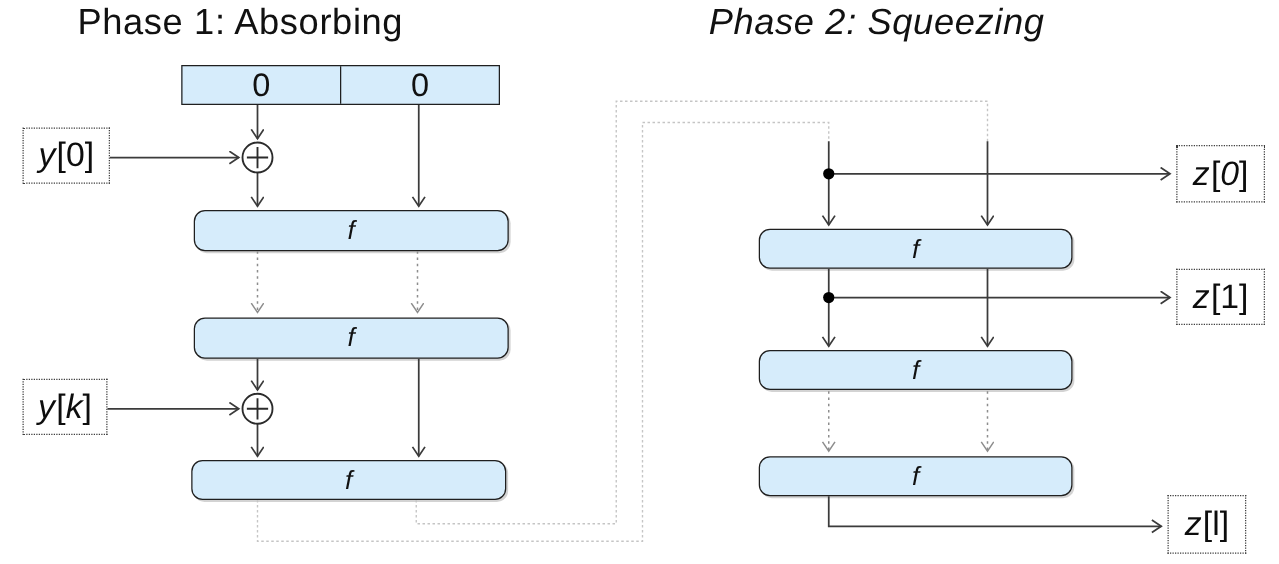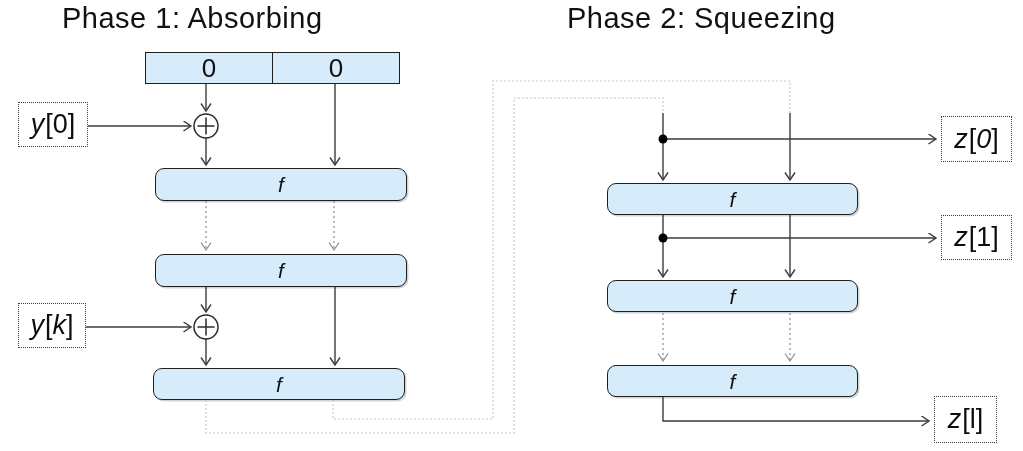--- a/index.html
+++ b/index.html
@@ -19,21 +19,21 @@
   .io-box .v{font-style:italic;padding-right:1px;}
   .io-box .ix{font-style:normal;}
   .io-box .ix.it{font-style:italic;}
   .io-box .br{font-style:normal;}
   svg.wires{position:absolute;left:0;top:0;pointer-events:none;}
 </style>
 </head>
 <body>
 
 <div class="abs title" style="left:62px;top:2px;width:320px;">Phase 1: Absorbing</div>
-<div class="abs title" style="left:567px;top:2px;width:330px;">Phase 2: Squeezing</div>
+<div class="abs title" style="left:567px;top:2px;width:330px;font-style:italic;">Phase 2: Squeezing</div>
 
 <div class="abs state-box" style="left:145px;top:52px;width:255px;height:32px;">
   <div class="state-cell first">0</div>
   <div class="state-cell">0</div>
 </div>
 
 <div class="abs fbox" style="left:155px;top:168px;width:252px;height:33px;">
     <span class="f">f</span>
   </div>
 <div class="abs fbox" style="left:155px;top:254px;width:252px;height:33px;">

